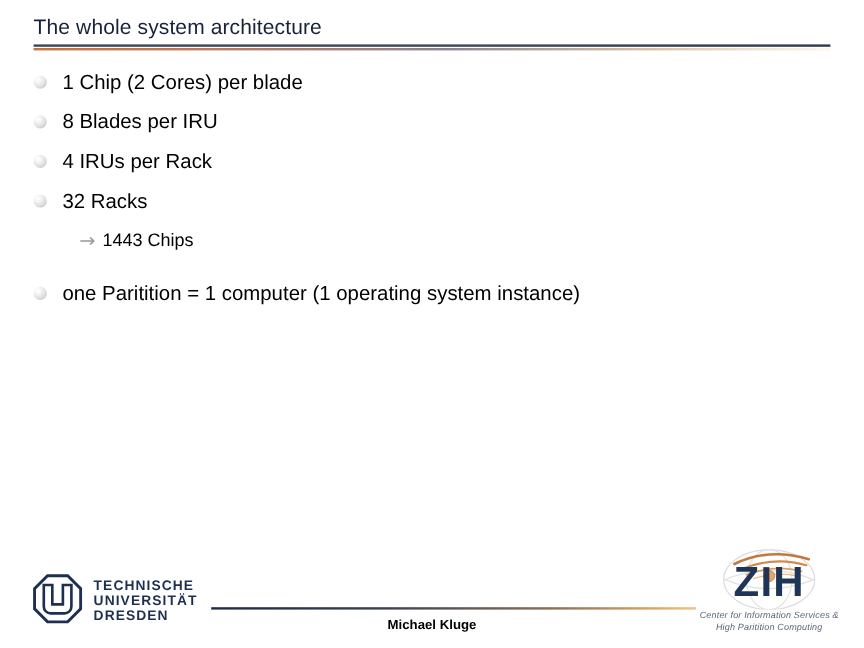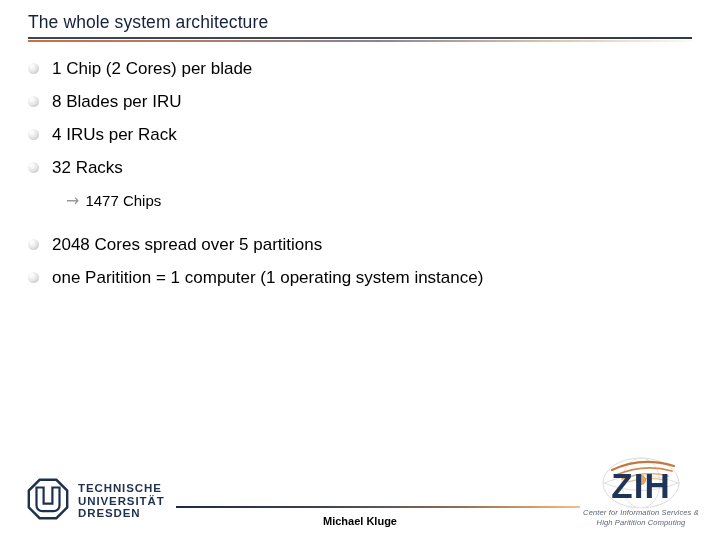--- a/index.html
+++ b/index.html
@@ -227,29 +227,25 @@
       <span class="bullet-text">4 IRUs per Rack</span>
     </div>
 
     <div class="bullet-row">
       <span class="bullet-sphere"></span>
       <span class="bullet-text">32 Racks</span>
     </div>
 
     <div class="sub-row">
       <span class="arrow-glyph">→</span>
-      <span class="sub-text">1477 Chips</span>
+      <span class="sub-text">1443 Chips</span>
     </div>
 
     <div class="spacer-gap"></div>
 
-    <div class="bullet-row">
-      <span class="bullet-sphere"></span>
-      <span class="bullet-text">2048 Cores spread over 5 partitions</span>
-    </div>
 
     <div class="bullet-row">
       <span class="bullet-sphere"></span>
       <span class="bullet-text">one Paritition = 1 computer (1 operating system instance)</span>
     </div>
 
   </div>
 
   <div class="footer-rule"></div>
 

